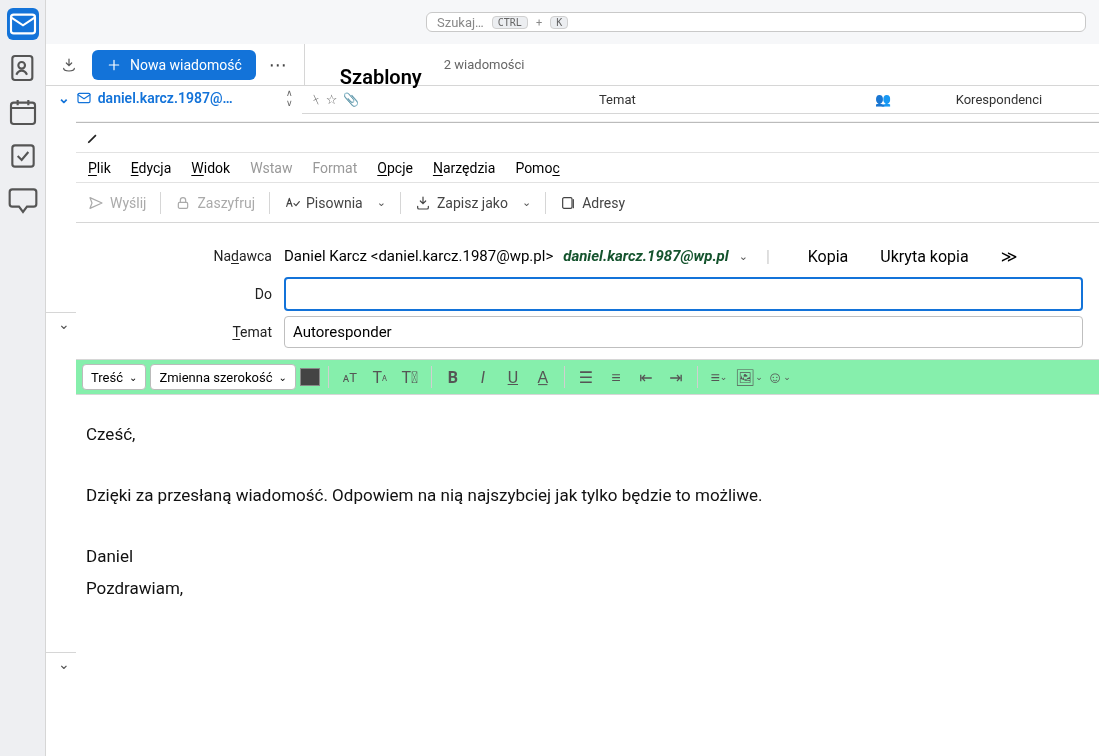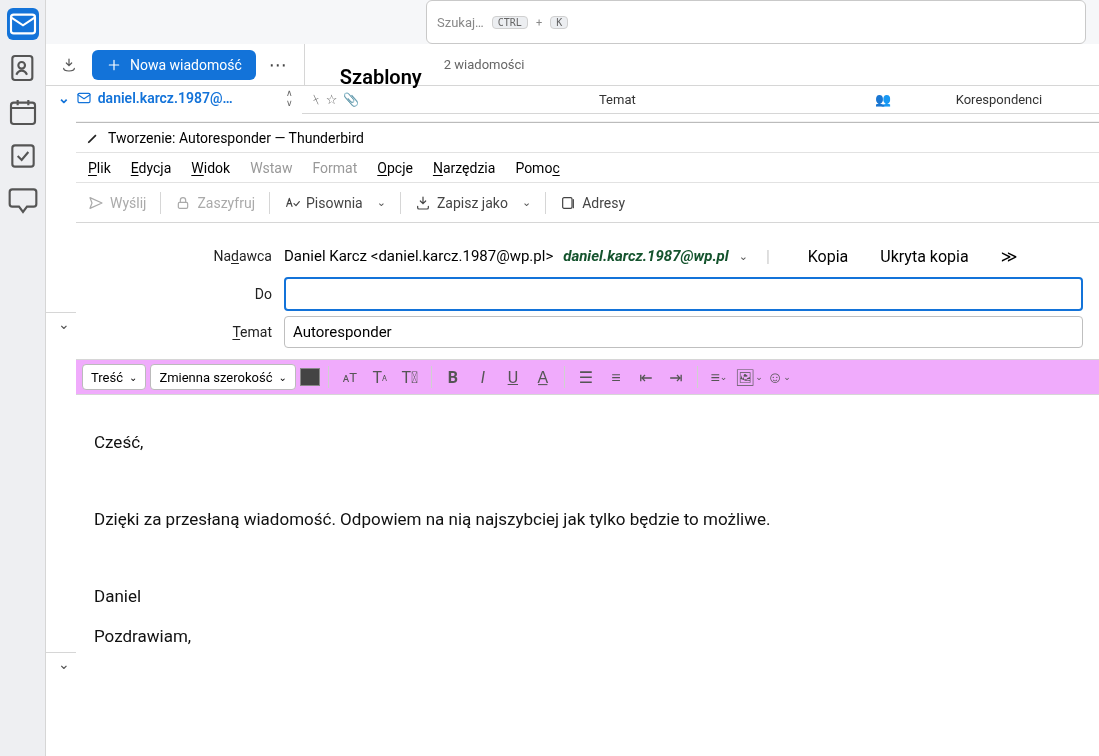--- a/index.html
+++ b/index.html
@@ -6,21 +6,21 @@
     body { width: 1099px; height: 756px; overflow: hidden; background: #fff; position: relative; }
 
     
     .rail { position: absolute; left: 0; top: 0; width: 46px; height: 100%; background: #eeeff2; border-right: 1px solid #d6d6d6; display: flex; flex-direction: column; align-items: center; padding-top: 8px; gap: 12px; }
     .rail .rail-btn { width: 32px; height: 32px; display: flex; align-items: center; justify-content: center; border-radius: 6px; color: #555; cursor: pointer; }
     .rail .rail-btn.active { background: #1373d9; color: #fff; }
     .rail svg { stroke: currentColor; fill: none; stroke-width: 1.6; }
 
     
     .topbar { position: absolute; left: 46px; top: 0; right: 0; height: 44px; background: #f6f7f9; display: flex; align-items: center; }
-    .searchbox { margin-left: 380px; height: 44px; width: 660px; border: 1px solid #c9c9c9; border-radius: 6px; background: #fff; display: flex; align-items: center; padding: 0 10px; gap: 8px; color: #888; font-size: 13px; }
+    .searchbox { margin-left: 380px; height: 20px; width: 660px; border: 1px solid #c9c9c9; border-radius: 6px; background: #fff; display: flex; align-items: center; padding: 0 10px; gap: 8px; color: #888; font-size: 13px; }
     .kbd { background: #eceef1; border: 1px solid #d0d0d0; border-radius: 4px; padding: 0 5px; font-size: 10px; color: #666; font-family: monospace; }
 
     
     .toolbar-row { position: absolute; left: 46px; top: 44px; right: 0; height: 42px; border-bottom: 1px solid #d6d6d6; display: flex; align-items: center; padding: 0 10px; gap: 10px; }
     .getmail { width: 26px; height: 26px; display:flex;align-items:center;justify-content:center;color:#555;cursor:pointer; }
     .newmsg { background: #1373d9; color: #fff; border-radius: 6px; height: 30px; padding: 8px 14px; display: flex; align-items: center; gap: 8px; font-size: 14px; cursor: pointer; }
     .dots { color:#444; font-size:18px; cursor:pointer; width:24px; text-align:center; }
     .folder-title { font-size: 20px; font-weight: 600; margin-left: 20px; margin-top: 24px; }
     .msgcount { font-size: 13px; color: #666; margin-left: 12px; }
     .divider-v { width:1px; height:42px; background:#d6d6d6; margin:0 2px; position:absolute; left:256px; top:0; }
@@ -61,28 +61,28 @@
     .hdr-label .ul { text-decoration: underline; text-underline-offset:2px; }
     .from-line { font-size:15px; display:flex; align-items:center; gap:10px; }
     .from-ident { color:#14532d; font-style:italic;font-weight:bold; }
     .pipe { color:#ccc; margin:0 6px; }
     .cc-btn { font-size:16px; cursor:pointer; }
     .more-chev { font-size:16px; cursor:pointer; }
 
     .to-input { flex:1; height:34px; border:2px solid #1373d9; border-radius:4px; padding:0 8px; font-size:14px; outline:none; }
     .subj-input { flex:1; height:32px; border:1px solid #bfbfbf; border-radius:4px; padding:0 8px; font-size:15px; }
 
-    .fmt-bar { margin-top:8px; height:36px; border-top:1px solid #d6d6d6; border-bottom:1px solid #d6d6d6; display:flex; align-items:center; padding:0 6px; gap:4px; background:#f0abfc; }
+    .fmt-bar { margin-top:8px; height:36px; border-top:1px solid #d6d6d6; border-bottom:1px solid #d6d6d6; display:flex; align-items:center; padding:0 6px; gap:4px; background:#86efac; }
     .fmt-dd { height:26px; border:1px solid #bbb; border-radius:4px; background:#fff; padding:0 8px; font-size:13px; display:flex; align-items:center; gap:6px; cursor:pointer; }
     .swatch { width:20px; height:18px; background:#444; border:1px solid #888; }
     .fmt-sep { width:1px; height:22px; background:#d0d0d0; margin:0 4px; }
     .fmt-ico { width:26px; height:26px; display:flex; align-items:center; justify-content:center; color:#555; cursor:pointer; border-radius:4px; font-size:16px; }
 
     .body-area { padding: 22px 6px 0 6px; font-size:17px; line-height:1.6; color:#111; }
-    .body-area p { margin: 12px; }
+    .body-area p { margin: 4px; }
     .body-area .gap { height:26px; }
 
     svg.ic { width:16px; height:16px; stroke:currentColor; fill:none; stroke-width:1.8; stroke-linecap:round; stroke-linejoin:round; }
   </style>
 </head>
 <body>
 
 <div class="rail">
   <div class="rail-btn active">
       <svg viewBox="0 0 24 24">
@@ -171,21 +171,20 @@
   <div class="temat">Temat</div>
   <div class="koresp-icon">👥</div>
   <div class="koresp">Korespondenci</div>
 </div>
 
 <div class="compose">
   <div class="compose-title">
     <svg viewBox="0 0 24 24" style="fill:#222">
         <path d="M3 21l3-1 12-12-2-2L4 18l-1 3z"></path>
       </svg>
-    <span>Tworzenie: Autoresponder — Thunderbird</span>
   </div>
 
   <div class="menubar">
     <span class="m"><u>P</u>lik</span>
     <span class="m"><u>E</u>dycja</span>
     <span class="m"><u>W</u>idok</span>
     <span class="m dis"><span>Wstaw</span></span>
     <span class="m dis"><span>Format</span></span>
     <span class="m"><u>O</u>pcje</span>
     <span class="m"><u>N</u>arzędzia</span>

